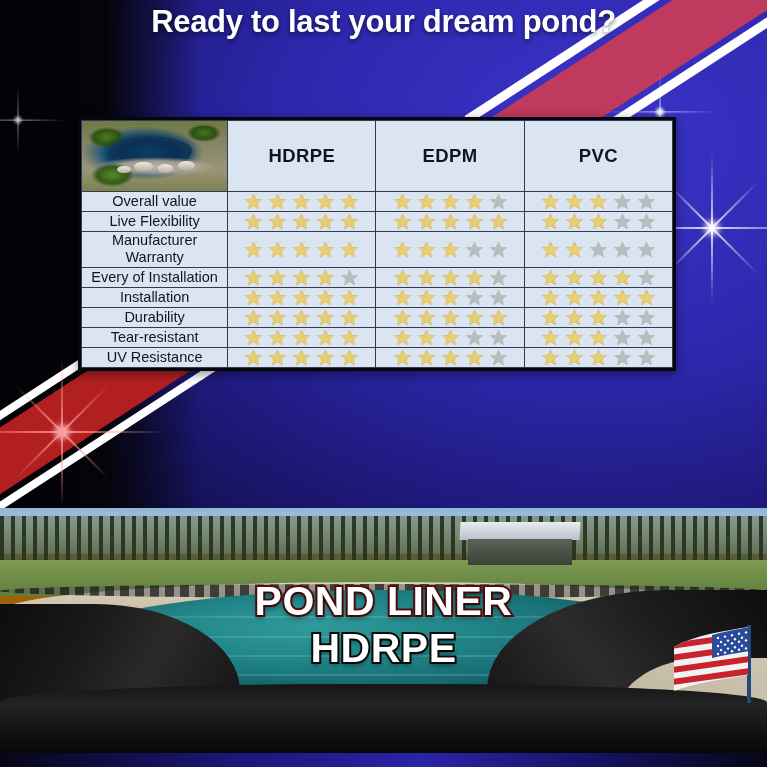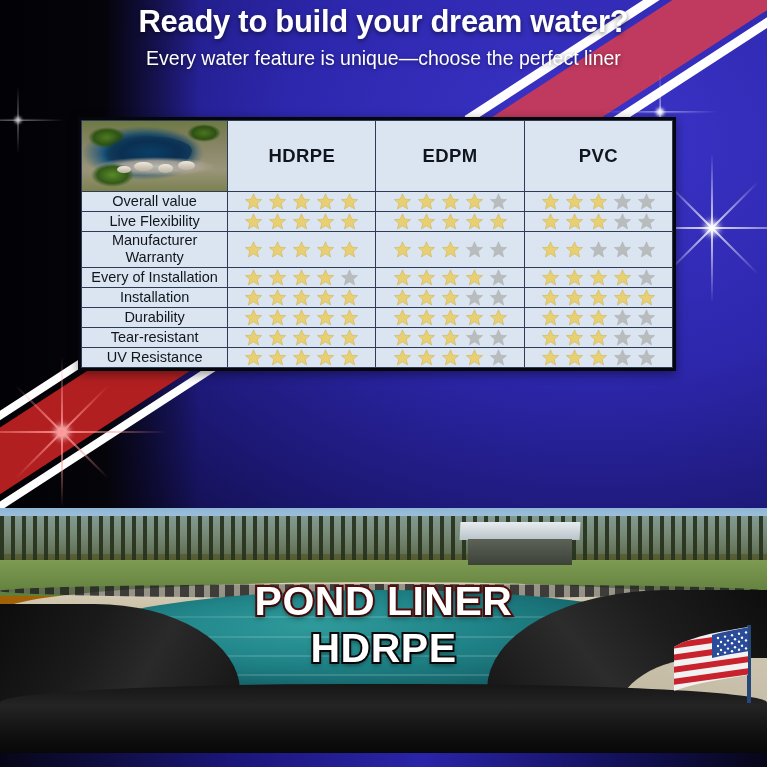--- a/index.html
+++ b/index.html
@@ -250,22 +250,21 @@
     <div class="ray d1"></div>
       <div class="ray d2"></div>
   </div>
   <div class="flare f-l2">
     <div class="core"></div>
       <div class="ray h"></div>
       <div class="ray v"></div>
   </div>
 
   <div class="headline">
-    <div class="h1">Ready to build your dream water?</div>
-    <div class="h2">Every water feature is unique—choose the perfect liner</div>
+    <div class="h1">Ready to last your dream pond?</div>
   </div>
 
   <div class="table-wrap">
     <table class="cmp">
       <colgroup>
         <col class="c-label">
           <col class="c-rate">
           <col class="c-rate">
           <col class="c-rate">
       </colgroup>

